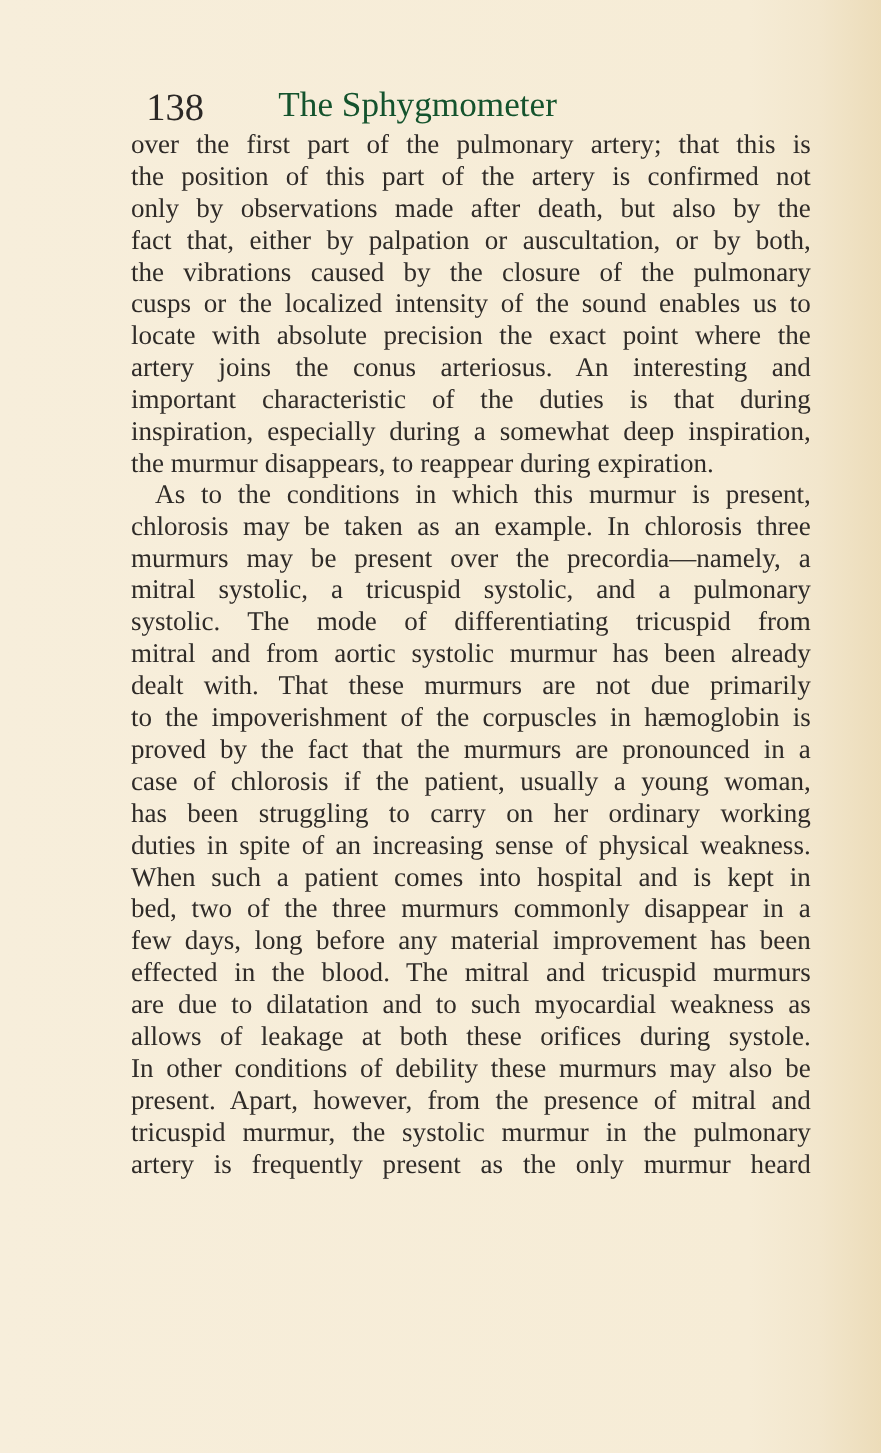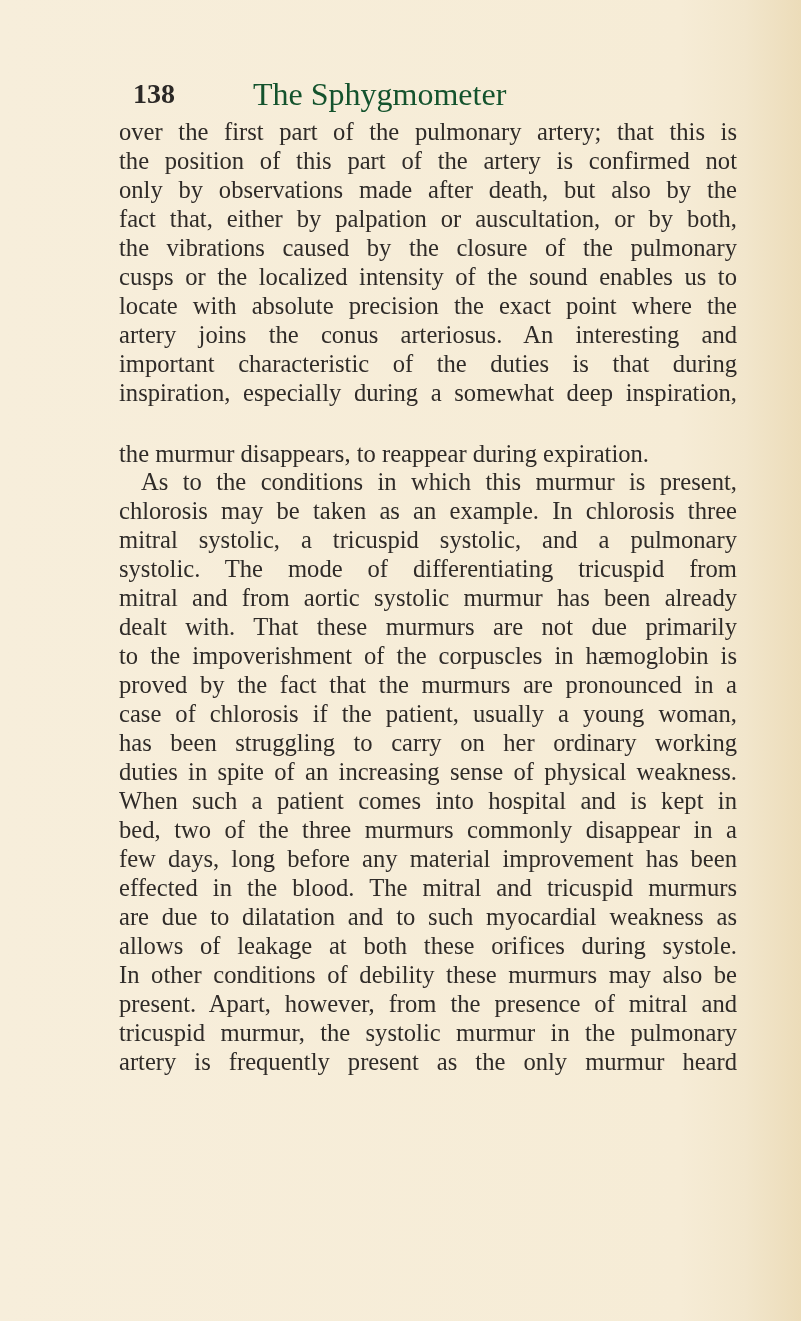--- a/index.html
+++ b/index.html
@@ -10,36 +10,36 @@
     position: relative;
     font-family: "DejaVu Serif", "Liberation Serif", serif;
     color: #2d2a27;
   }
   .page-header {
     position: absolute; left: 133px; top: 78px; width: 620px; height: 40px;
   }
   .page-number {
     position: absolute; left: 0; top: 0;
     font-family: "Liberation Serif", serif;
-    font-size: 28px; letter-spacing: 0px; color: #2b2826; font-weight: bold;
+    font-size: 35px; letter-spacing: 0px; color: #2b2826;
   }
   .running-head {
     position: absolute; left: 120px; top: -2px;
     font-family: "Liberation Serif", serif;
     font-size: 32px; color: #14532d;
   }
   .body-text {
     position: absolute; left: 119px; top: 118px; width: 618px;
     font-family: "Liberation Serif", serif;
     font-size: 24.6px; line-height: 28.95px;
     text-align: justify;
     color: #2f2b28;
   }
   .line { display: block; text-align: justify; text-align-last: justify; white-space: nowrap; }
-  .line.last { text-align-last: left; margin-top: 32px; }
+  .line.last { text-align-last: left; }
   .line.indent { padding-left: 22px; }
 </style>
 </head>
 <body>
 
 <div class="page-header">
   <span class="page-number">138</span>
   <span class="running-head">The Sphygmometer</span>
 </div>
 
@@ -50,20 +50,21 @@
   <span class="line">fact that, either by palpation or auscultation, or by both,</span>
   <span class="line">the vibrations caused by the closure of the pulmonary</span>
   <span class="line">cusps or the localized intensity of the sound enables us to</span>
   <span class="line">locate with absolute precision the exact point where the</span>
   <span class="line">artery joins the conus arteriosus. An interesting and</span>
   <span class="line">important characteristic of the duties is that during</span>
   <span class="line">inspiration, especially during a somewhat deep inspiration,</span>
   <span class="line last">the murmur disappears, to reappear during expiration.</span>
   <span class="line indent">As to the conditions in which this murmur is present,</span>
   <span class="line">chlorosis may be taken as an example. In chlorosis three</span>
+  <span class="line">murmurs may be present over the precordia—namely, a</span>
   <span class="line">mitral systolic, a tricuspid systolic, and a pulmonary</span>
   <span class="line">systolic. The mode of differentiating tricuspid from</span>
   <span class="line">mitral and from aortic systolic murmur has been already</span>
   <span class="line">dealt with. That these murmurs are not due primarily</span>
   <span class="line">to the impoverishment of the corpuscles in hæmoglobin is</span>
   <span class="line">proved by the fact that the murmurs are pronounced in a</span>
   <span class="line">case of chlorosis if the patient, usually a young woman,</span>
   <span class="line">has been struggling to carry on her ordinary working</span>
   <span class="line">duties in spite of an increasing sense of physical weakness.</span>
   <span class="line">When such a patient comes into hospital and is kept in</span>

